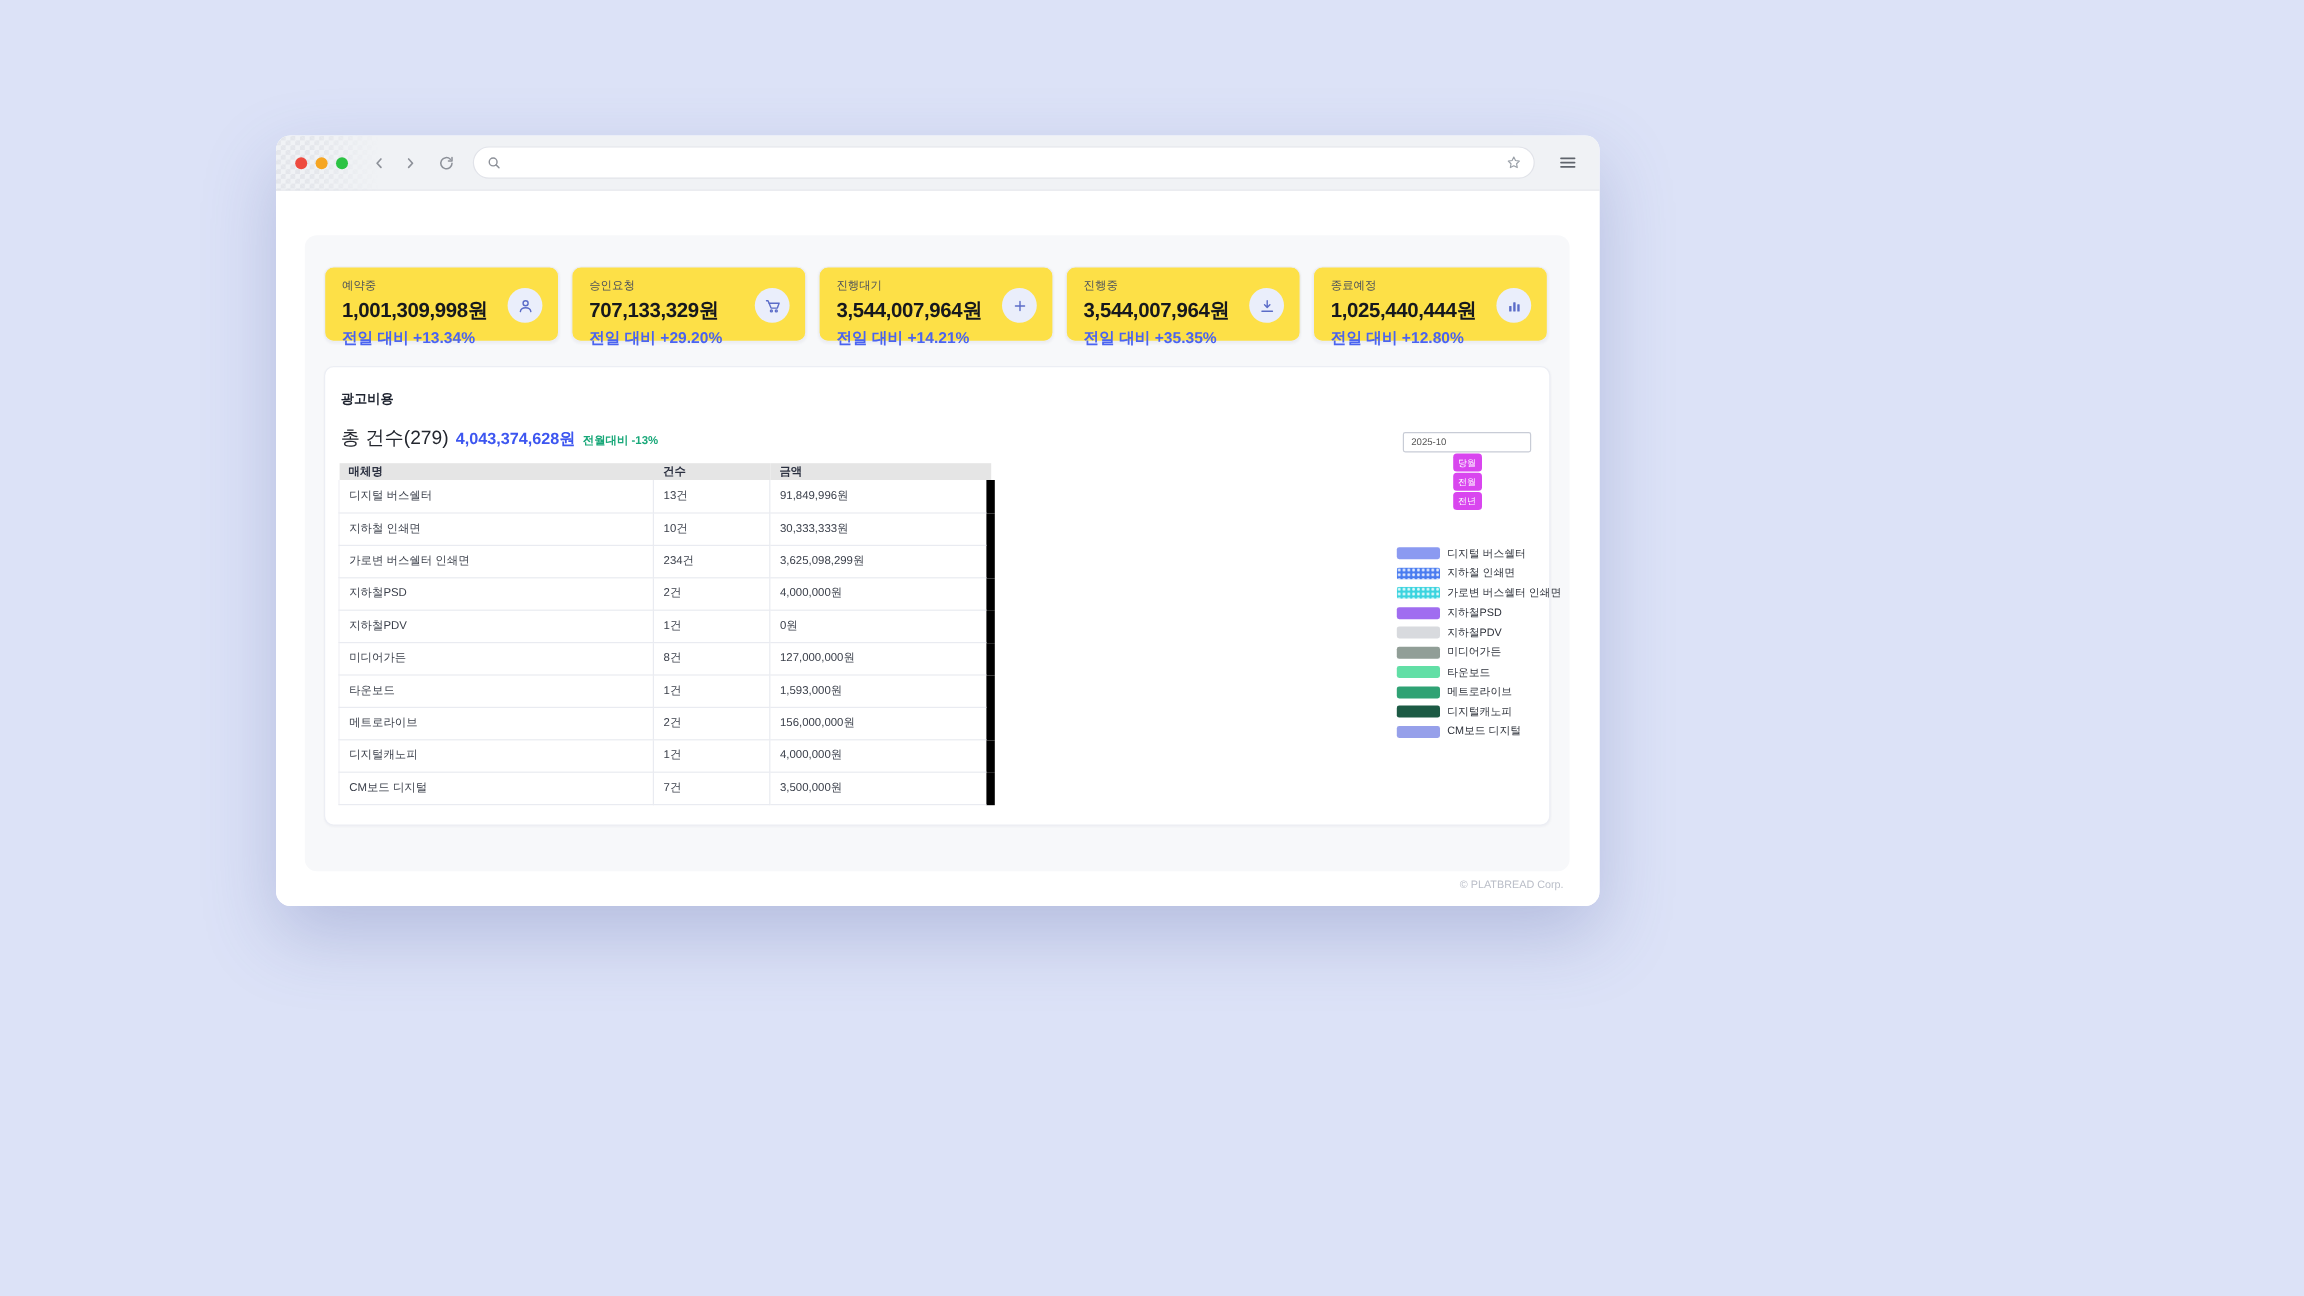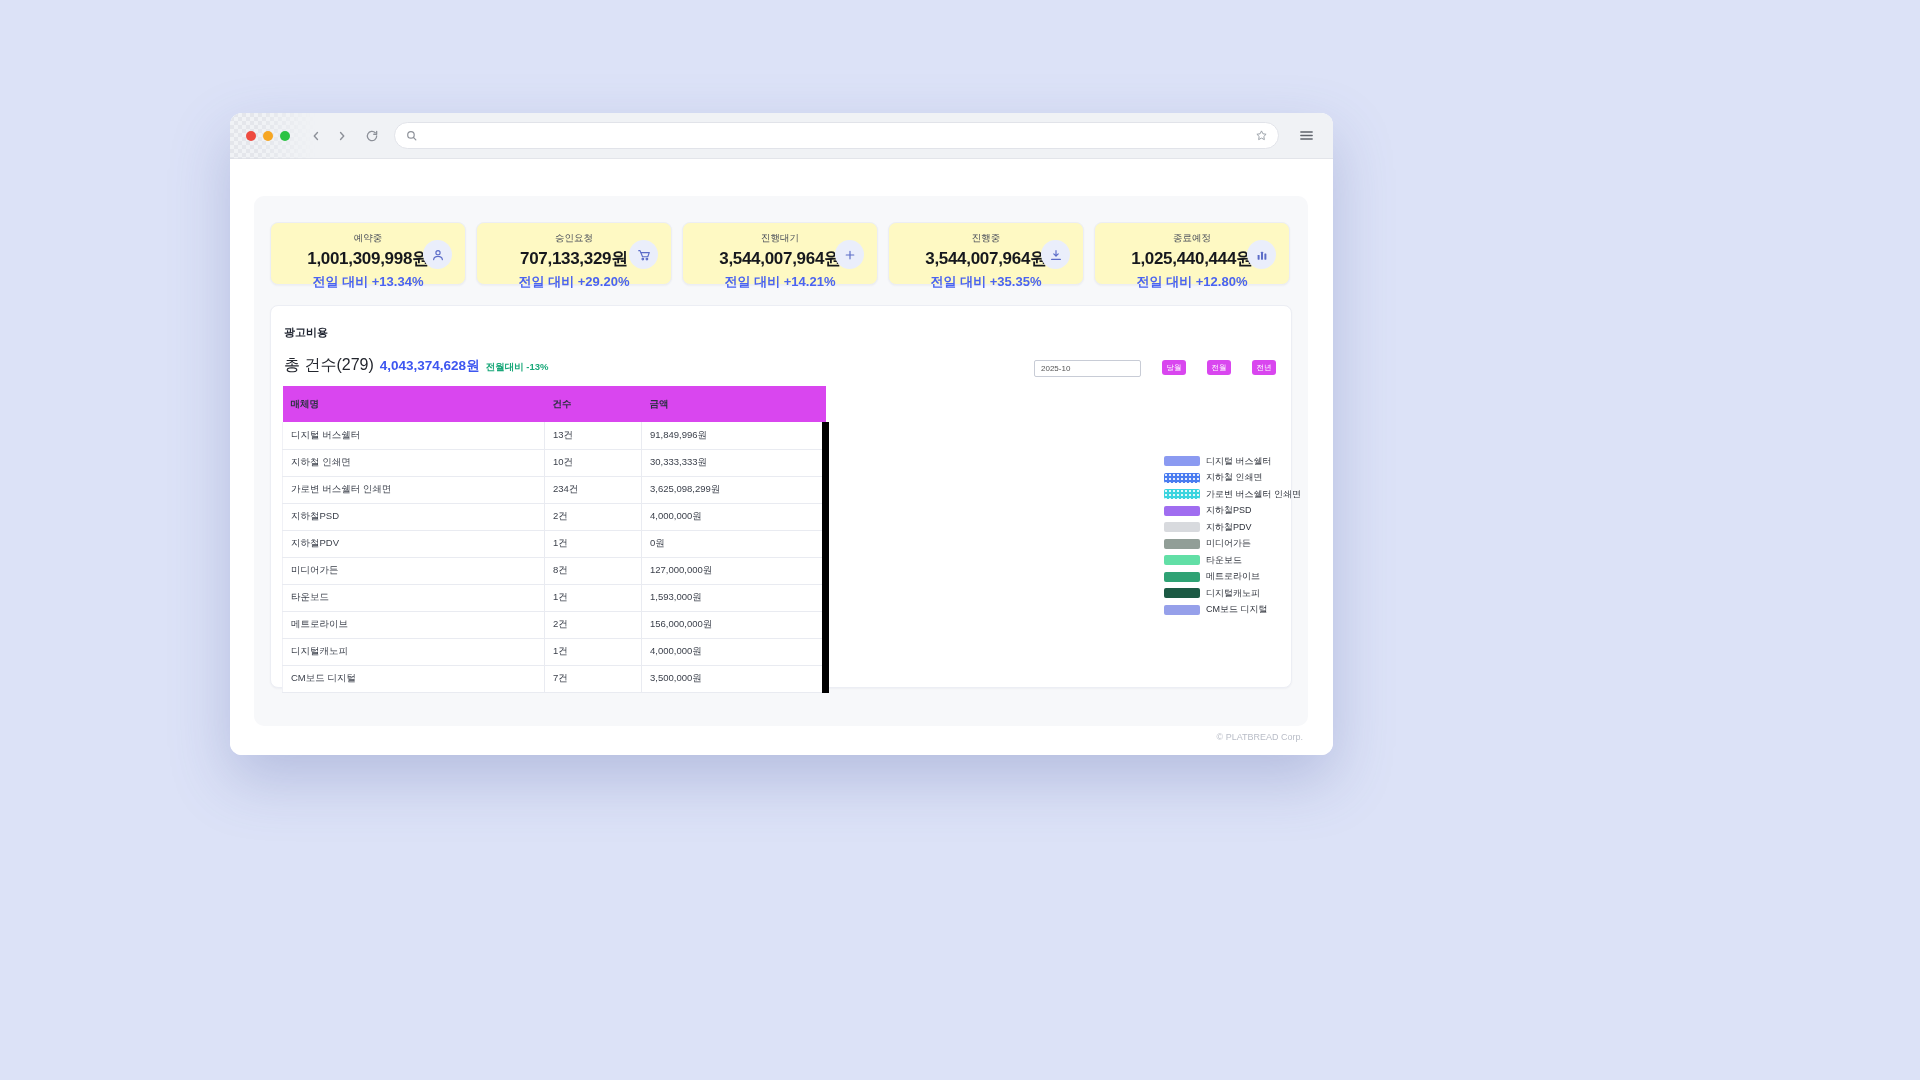--- a/index.html
+++ b/index.html
@@ -53,24 +53,23 @@
 
   
   .content{ position:absolute; top:46px; left:0; right:0; bottom:0; background:#fff; }
   .panel{
     position:absolute; left:24px; top:37px; width:1054px; height:530px;
     background:#f7f8fa; border-radius:10px;
   }
   
   .stat-row{ position:absolute; left:16px; top:26px; display:flex; gap:10px; }
   .stat-card{
-    width:196px; height:63px; background:#fef9c3; border:1px solid #eceef4;
+    width:196px; height:63px; background:#fde047; border:1px solid #eceef4;
     border-radius:8px; position:relative; padding:9px 14px;
     box-shadow:0 1px 2px rgba(25,35,70,.04);
-    text-align:center;
   }
   .card-label{ font-size:9.5px; color:#4a4f5a; }
   .card-value{ font-size:17px; font-weight:700; color:#16181d; letter-spacing:-0.3px; margin-top:2px; white-space:nowrap;}
   .card-delta{ font-size:13px; font-weight:700; color:#4a63f0; margin-top:3px; }
   .icon-chip{
     position:absolute; right:13px; top:17px; width:29px; height:29px; border-radius:50%;
     background:#eaeefb; display:flex; align-items:center; justify-content:center;
   }
   .icon-chip svg{ width:14px; height:14px; }
 
@@ -78,34 +77,34 @@
   .big-card{
     position:absolute; left:16px; top:109px; width:1022px; height:383px;
     background:#fff; border:1px solid #eceef4; border-radius:8px;
     box-shadow:0 1px 2px rgba(25,35,70,.04);
   }
   .ad-title{ position:absolute; left:13px; top:19px; font-size:11px; font-weight:700; color:#1f2430; }
   .summary{ position:absolute; left:13px; top:49px; display:flex; align-items:baseline; gap:6px; white-space:nowrap;}
   .summary .total-label{ font-size:16px; color:#23262e; font-weight:500; }
   .summary .total-value{ font-size:13.5px; font-weight:700; color:#3d56f0; }
   .summary .delta{ font-size:9.5px; font-weight:700; color:#19a879; }
-  .controls{ position:absolute; right:15px; top:54px; display:flex; align-items:flex-start; gap:21px; }
+  .controls{ position:absolute; right:15px; top:54px; display:flex; align-items:center; gap:1px;flex-direction:column; }
   .date-input{
     width:107px; height:17px; border:1px solid #c8ccd6; border-radius:2px;
     font:8px "Liberation Sans","DejaVu Sans",sans-serif; color:#555; padding:0 6px; outline:none;
   }
   .pill-btn{
     width:24px; height:15px; background:#d946ef; color:#fff; border:none; border-radius:3px;
     font:7.5px "Liberation Sans","DejaVu Sans",sans-serif; cursor:pointer; display:flex; align-items:center; justify-content:center;
   }
   
   .media-table{ position:absolute; left:11px; top:80px; width:543px; border-collapse:collapse; table-layout:fixed; }
   .media-table col.c1{ width:262px; } .media-table col.c2{ width:97px; } .media-table col.c3{ width:184px; }
   .media-table th{
-    height:36px; background:#d946ef; font-size:9.5px; font-weight:700; color:#2b3040;
+    height:14px; background:#e5e5e5; font-size:9.5px; font-weight:700; color:#2b3040;
     text-align:left; padding:0 8px;font-family:Liberation Serif, serif;
   }
   .media-table td{
     height:27px; font-size:9.5px; color:#3a3f4a; padding:0 8px;
     border-bottom:1px solid #e9ebf1; border-right:1px solid #e9ebf1; background:#fff;
   }
   .media-table td:first-child{ border-left:1px solid #f0f1f6; }
   .media-table td:last-child{ border-right:7px solid #000000; }
   
   .legend{ position:absolute; left:893px; top:147px; }

